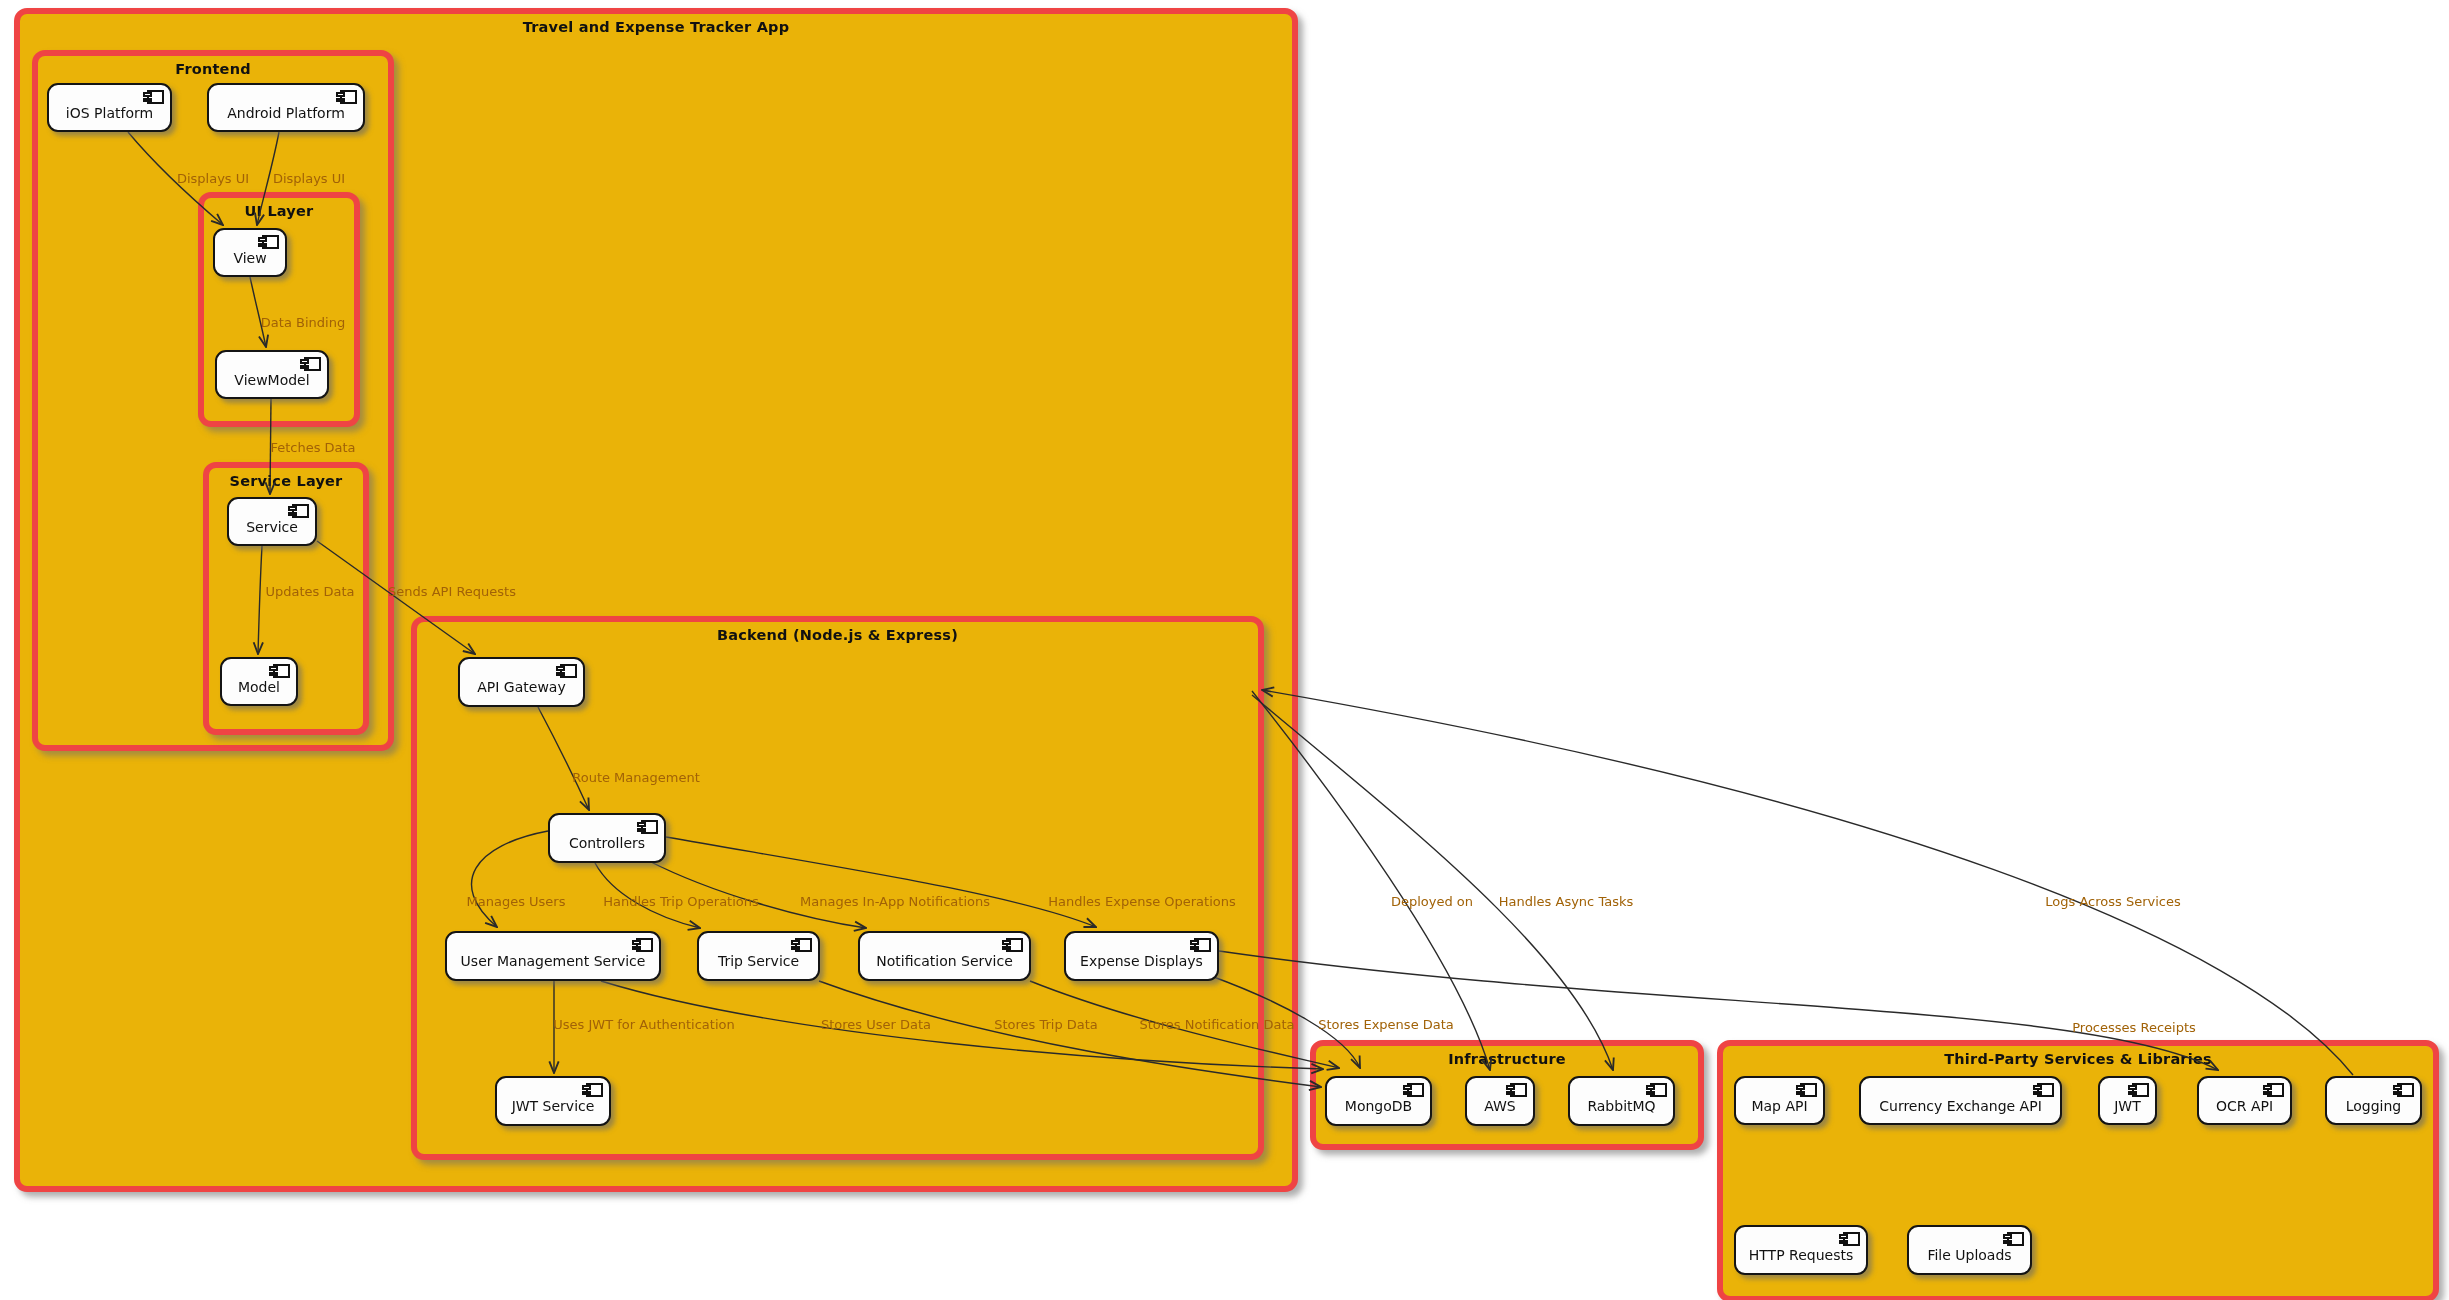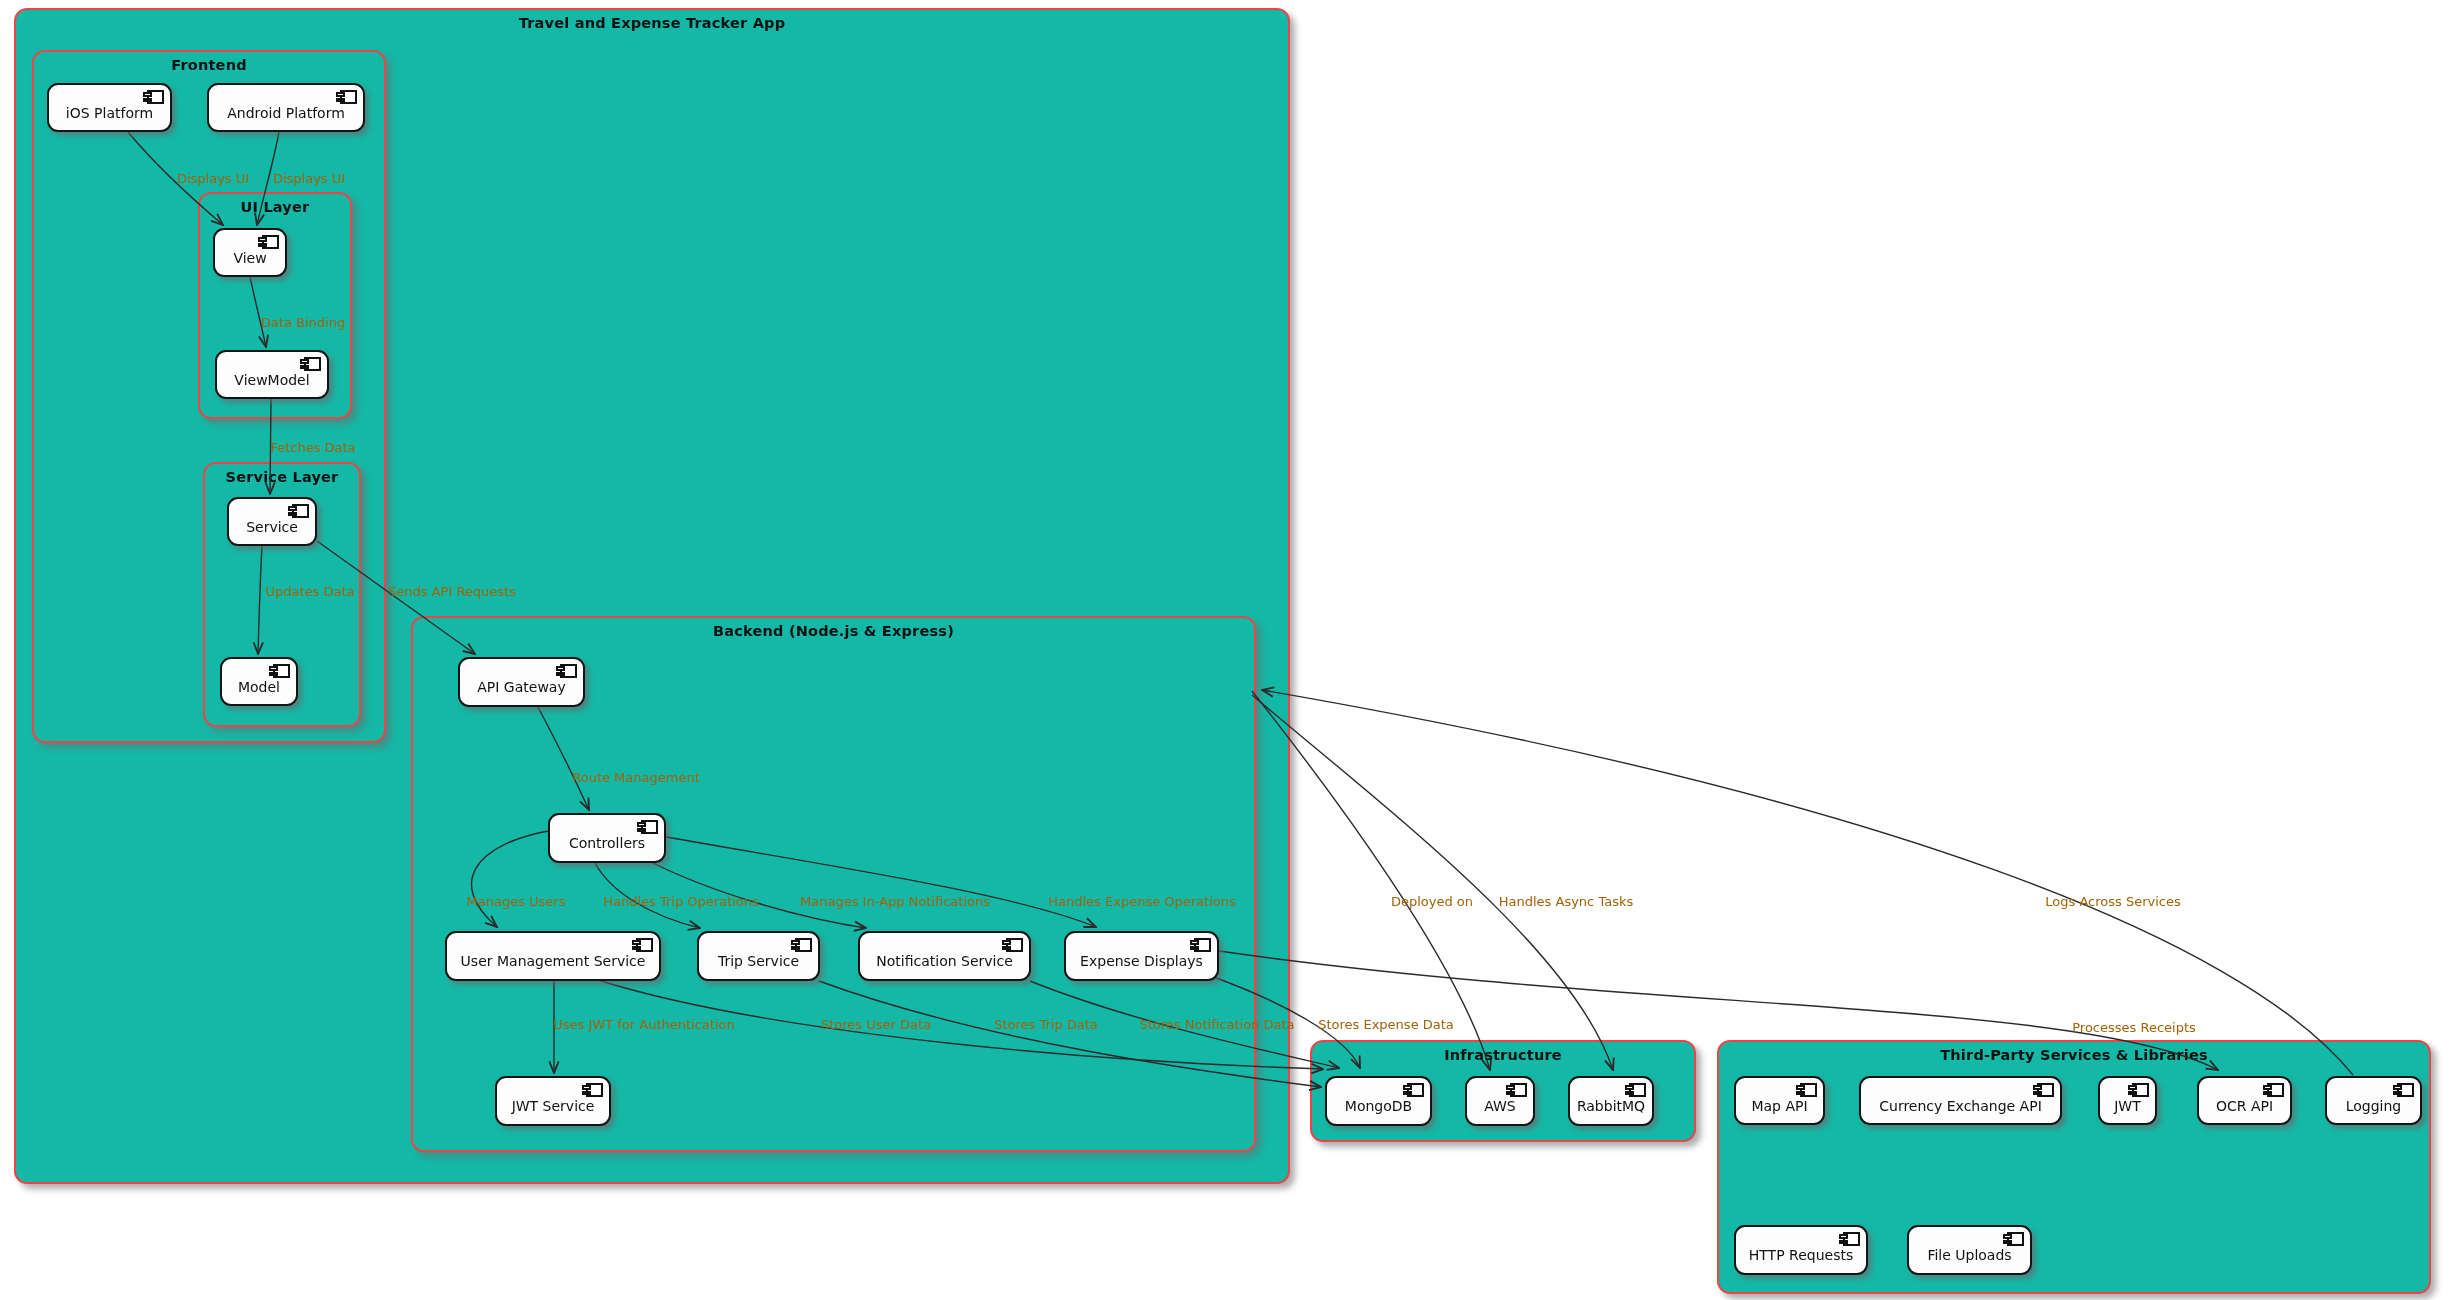--- a/index.html
+++ b/index.html
@@ -2,21 +2,21 @@
 <html><head>
 <meta charset="utf-8">
 <style>
   html,body{margin:0;padding:0;background:#ffffff;}
   #canvas{
     position:relative;width:2449px;height:1300px;overflow:hidden;
     font-family:"DejaVu Sans","Liberation Sans",sans-serif;color:#111;
     background:#ffffff;
   }
   .group{
-    position:absolute;background:#14b8a6;border:2px solid #ef4444;border-radius:13px;
+    position:absolute;background:#eab308;border:6px solid #ef4444;border-radius:13px;
     box-shadow:5px 5px 6px rgba(110,110,110,.55);
   }
   .group-title{
     position:absolute;top:5px;left:0;width:100%;text-align:center;
     font-weight:bold;font-size:14.5px;letter-spacing:.2px;white-space:nowrap;
   }
   .node{
     position:absolute;background:#FDFDFD;border:2.6px solid #141414;border-radius:11px;
     box-shadow:4px 4px 5px rgba(105,105,105,.6);
     display:flex;align-items:center;justify-content:center;
@@ -208,21 +208,21 @@
     <span class="nlabel">MongoDB</span>
   </div>
   <div class="node" style="left:1465px;top:1076px;width:70px;height:50px;">
     <span class="cicon">
         <span class="cbody"></span>
         <span class="ctab1"></span>
         <span class="ctab2"></span>
       </span>
     <span class="nlabel">AWS</span>
   </div>
-  <div class="node" style="left:1568px;top:1076px;width:86px;height:50px;">
+  <div class="node" style="left:1568px;top:1076px;width:107px;height:50px;">
     <span class="cicon">
         <span class="cbody"></span>
         <span class="ctab1"></span>
         <span class="ctab2"></span>
       </span>
     <span class="nlabel">RabbitMQ</span>
   </div>
   <div class="node" style="left:1734px;top:1076px;width:91px;height:49px;">
     <span class="cicon">
         <span class="cbody"></span>

